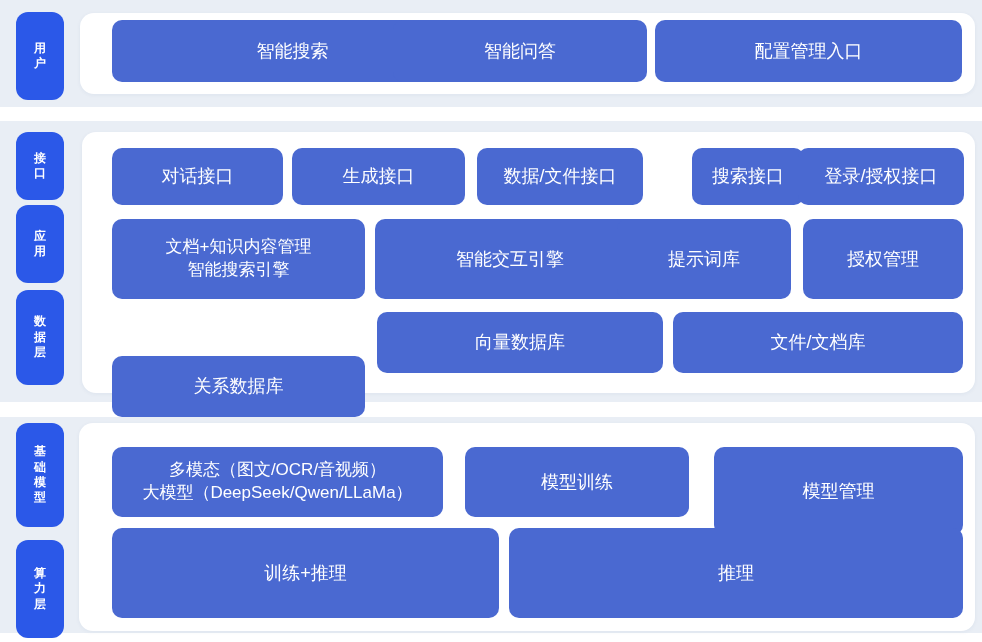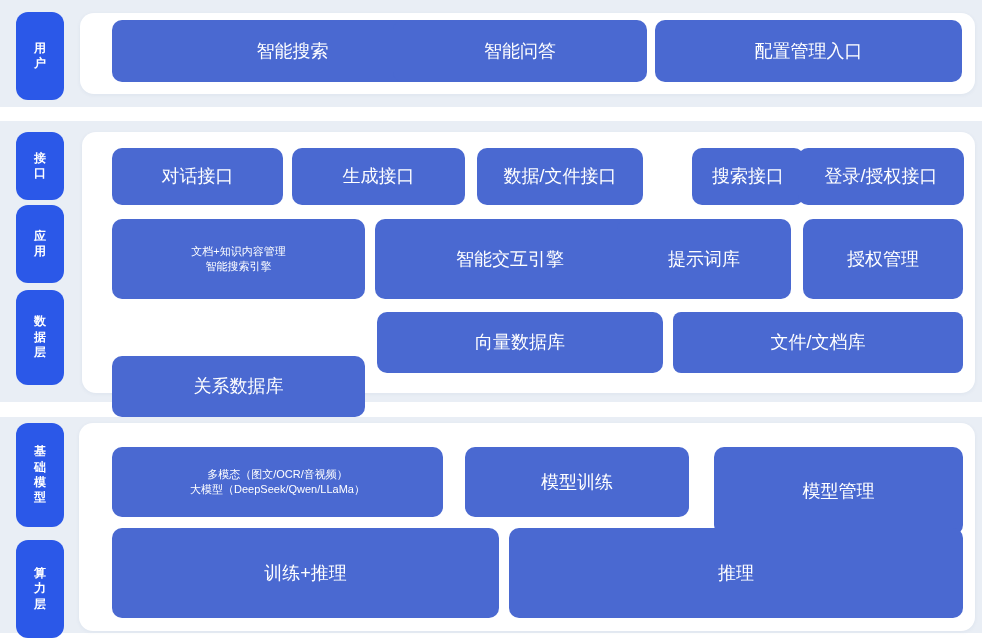--- a/index.html
+++ b/index.html
@@ -37,40 +37,40 @@
   .pill.application{top:205px;height:78px;}
   .pill.data{top:290px;height:95px;}
   .pill.base-model{top:423px;height:104px;}
   .pill.compute{top:540px;height:98px;}
   .box{
     position:absolute;background:var(--box);border-radius:10px;
     display:flex;align-items:center;justify-content:center;text-align:center;
     color:var(--box-text);font-size:18px;font-weight:500;
     white-space:pre-line;line-height:1.35;
   }
-  .box.small{font-size:11px;}
+  .box.small{font-size:17px;}
   
   .bx-smart-search{left:112px;top:20px;width:273px;height:62px;padding-left:44px;}
   .bx-smart-qa{left:393px;top:20px;width:254px;height:62px;}
   .bx-config-entry{left:655px;top:20px;width:307px;height:62px;}
   
   .bx-dialog-api{left:112px;top:148px;width:171px;height:57px;}
   .bx-generation-api{left:292px;top:148px;width:173px;height:57px;}
   .bx-data-file-api{left:477px;top:148px;width:166px;height:57px;}
   .bx-search-api{left:692px;top:148px;width:112px;height:57px;}
   .bx-login-auth-api{left:798px;top:148px;width:166px;height:57px;}
   
   .bx-doc-engine{left:112px;top:219px;width:253px;height:80px;}
   .bx-interaction-engine{left:375px;top:219px;width:270px;height:80px;}
   .bx-prompt-library{left:617px;top:219px;width:174px;height:80px;}
   .bx-auth-management{left:803px;top:219px;width:160px;height:80px;}
   
   .bx-relational-db{left:112px;top:312px;width:253px;height:61px;margin-top:44px;}
   .bx-vector-db{left:377px;top:312px;width:286px;height:61px;}
-  .bx-file-doc-store{left:673px;top:312px;width:290px;height:61px;border-radius:8px;}
+  .bx-file-doc-store{left:673px;top:312px;width:290px;height:61px;}
   
   .bx-multimodal-llm{left:112px;top:447px;width:331px;height:70px;}
   .bx-model-training{left:465px;top:447px;width:224px;height:70px;}
   .bx-model-management{left:714px;top:447px;width:249px;height:88px;}
   
   .bx-training-inference{left:112px;top:528px;width:387px;height:90px;}
   .bx-inference{left:509px;top:528px;width:454px;height:90px;}
 </style>
 </head>
 <body>

